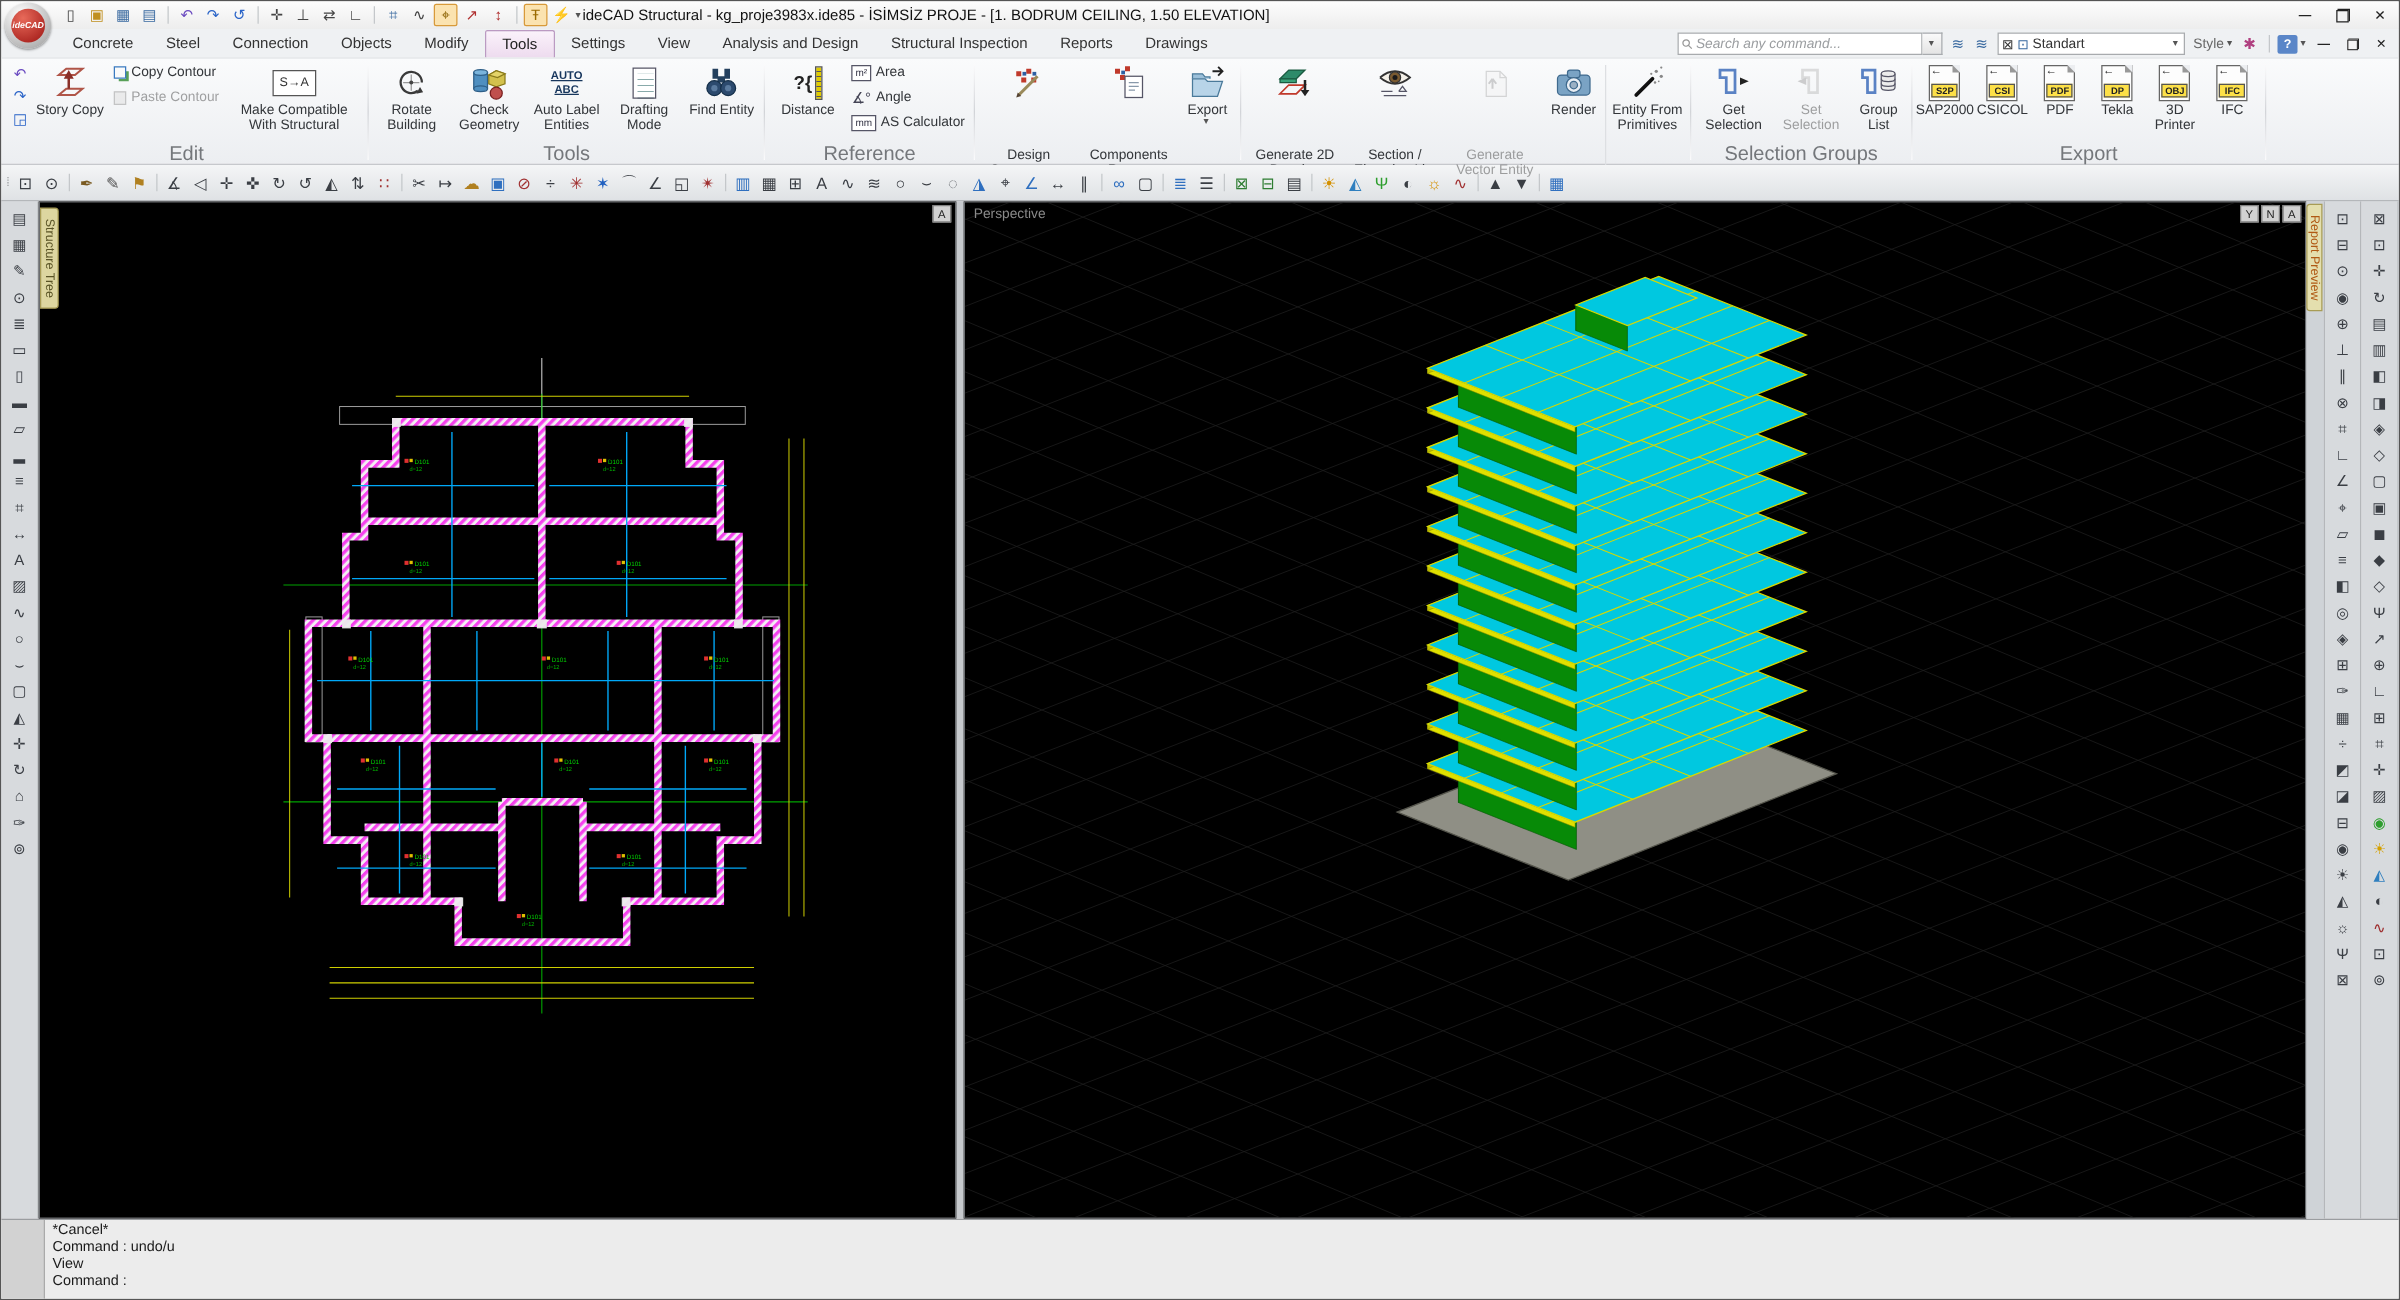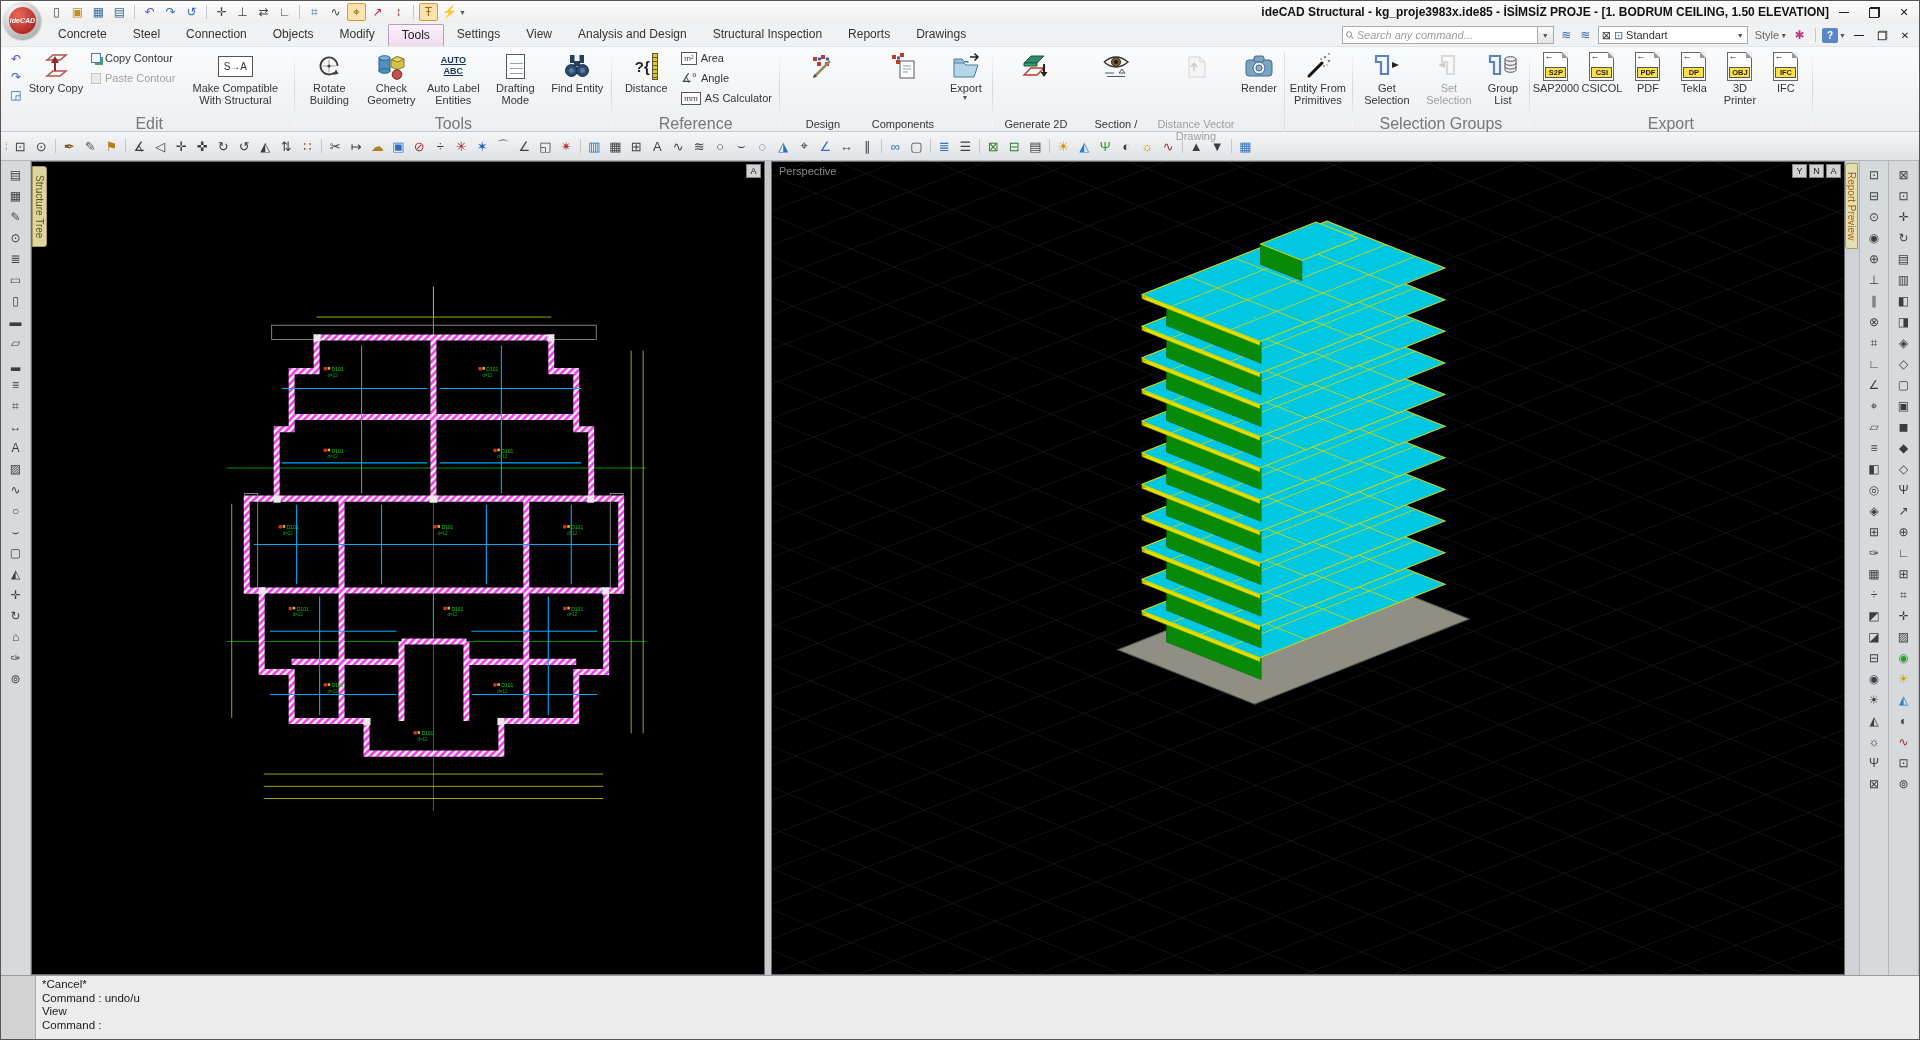--- a/index.html
+++ b/index.html
@@ -8,21 +8,21 @@
 
 
 .titlebar { height:22px; background:linear-gradient(#fdfdfd,#ededed); display:flex; align-items:center; position:relative; flex:none; }
 .logo { position:absolute; left:3px; top:1px; width:37px; height:37px; border-radius:50%; background:radial-gradient(circle at 35% 28%, #ffffff, #9a9a9a); z-index:60; box-shadow:0 1px 2px rgba(0,0,0,.4); display:flex; align-items:center; justify-content:center; }
 .logo-inner { width:27px; height:27px; border-radius:50%; background:radial-gradient(circle at 35% 28%, #e86a5a, #9c1412); color:#fff; font-size:7px; font-style:italic; font-weight:bold; display:flex; align-items:center; justify-content:center; }
 .qat { display:flex; align-items:center; gap:2px; margin-left:46px; }
 .ticon { width:19px; height:18px; display:inline-flex; align-items:center; justify-content:center; font-size:12px; color:#3a3e44; border-radius:2px; cursor:default; }
 .ticon.hl { background:#fbe3b0; border:1px solid #d89a3a; }
 .tsep { width:1px; height:14px; background:#c4c7ca; margin:0 3px; display:inline-block; }
 .dd { font-size:7px; color:#555; margin-left:-2px; }
-.title-text { flex:1; text-align:right; font-size:12px; color:#111; white-space:nowrap; overflow:hidden;font-weight:bold; }
+.title-text { flex:1; text-align:left; font-size:12px; color:#111; white-space:nowrap; overflow:hidden; }
 .winbtns { display:flex; margin-left:auto; flex:none; }
 .winbtn { width:30px; height:21px; display:flex; align-items:center; justify-content:center; font-size:11px; color:#222; }
 .ic-min { width:10px; height:1px; border-bottom:1.5px solid #222; display:inline-block; }
 .ic-restore { position:relative; width:11px; height:11px; display:inline-block; }
 .ic-restore::before { content:''; position:absolute; top:0; right:0; width:8px; height:8px; border:1px solid #222; }
 .ic-restore::after { content:''; position:absolute; bottom:0; left:0; width:8px; height:8px; border:1px solid #222; background:#f4f4f4; }
 
 
 .tabsrow { height:24px; background:#eff1f3; display:flex; align-items:flex-end; padding-left:44px; flex:none; border-bottom:1px solid #e2e4e6; }
 .tab { padding:0 13px; font-size:12px; line-height:21px; color:#333; cursor:default; }
@@ -410,21 +410,21 @@
           <span class="rlabel">Section / Elevation List</span>
         </div>
         <div class="rbig wide disabled">
           <span class="ricon">
             <svg width="30" height="30" viewBox="0 0 30 30">
                 <path d="M8 6 h11 l5 5 v15 H8 z" fill="#f4f4f4" stroke="#aaa"></path>
                 <path d="M19 6 v5 h5" fill="none" stroke="#aaa"></path>
                 <path d="M13 20 v-8 m0 0 l-3 4 m3 -4 l3 4" stroke="#999" stroke-width="1.6" fill="none"></path>
               </svg>
           </span>
-          <span class="rlabel">Distance Vector Drawing</span>
+          <span class="rlabel">Generate Vector Entity</span>
         </div>
         <div class="rbig narrow">
           <span class="ricon">
             <svg width="34" height="28" viewBox="0 0 34 28">
                 <rect x="4" y="8" width="26" height="16" rx="3" fill="#7aa3c4" stroke="#3f6a8e"></rect>
                 <rect x="12" y="4" width="10" height="6" rx="2" fill="#7aa3c4" stroke="#3f6a8e"></rect>
                 <circle cx="17" cy="16" r="6" fill="#e8eef4" stroke="#3f6a8e"></circle>
                 <circle cx="17" cy="16" r="3" fill="#9ab0c4" stroke="#3f6a8e"></circle>
               </svg>
           </span>

